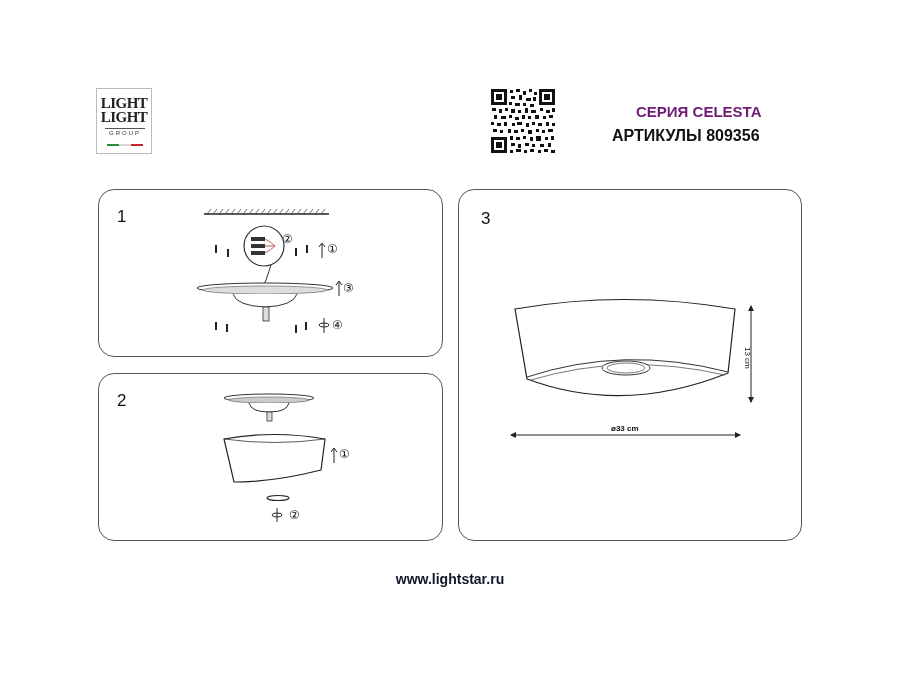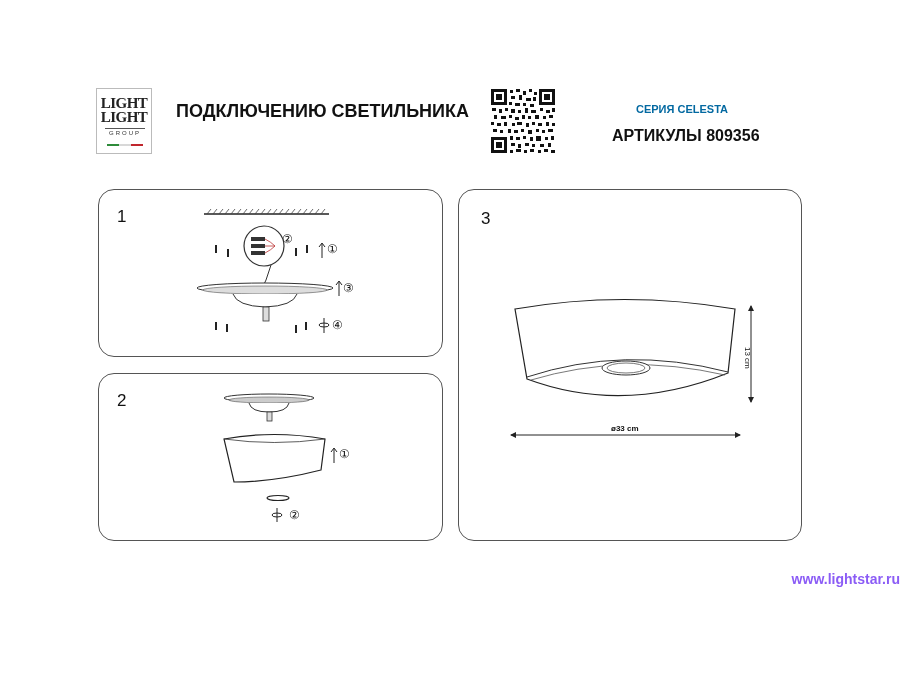--- a/index.html
+++ b/index.html
@@ -7,46 +7,45 @@
   .abs{position:absolute;}
   .logo{left:96px;top:88px;width:56px;height:66px;border:1px solid #bbb;box-sizing:border-box;background:#fff;}
   .logo .l1,.logo .l2{position:absolute;left:0;width:100%;text-align:center;font-family:"Liberation Serif",serif;font-weight:bold;font-size:15px;line-height:14px;letter-spacing:-0.5px;color:#222;}
   .logo .l1{top:7px;}
   .logo .l2{top:21px;}
   .logo .l3{position:absolute;left:0;top:39px;width:100%;text-align:center;font-size:6px;letter-spacing:2px;color:#333;border-top:1px solid #555;padding-top:1px;width:40px;left:8px;}
   .logo .flag{position:absolute;left:10px;top:55px;width:36px;height:2px;display:flex;}
   .logo .flag span{flex:1;}
   .title{left:176px;top:99px;font-weight:bold;font-size:18px;line-height:24px;color:#111;white-space:nowrap;}
   .qr{left:490px;top:88px;width:66px;height:66px;}
-  .series{left:636px;top:103px;font-weight:bold;font-size:11px;color:#0369a1;white-space:nowrap;}
+  .series{left:636px;top:103px;font-weight:bold;font-size:15px;color:#701a75;white-space:nowrap;}
   .article{left:612px;top:127px;font-weight:bold;font-size:16px;color:#111;white-space:nowrap;}
   .panel{border:1.5px solid #555;border-radius:16px;box-sizing:border-box;background:#fff;}
   .p1{left:98px;top:189px;width:345px;height:168px;}
   .p2{left:98px;top:373px;width:345px;height:168px;}
   .p3{left:458px;top:189px;width:344px;height:352px;}
   .pnum{position:absolute;font-size:17px;color:#111;}
-  .website{left:0;width:900px;top:571px;text-align:right;font-weight:bold;font-size:14px;color:#8b5cf6;}
+  .website{left:0;width:900px;top:571px;text-align:center;font-weight:bold;font-size:14px;color:#0f172a;}
   svg{position:absolute;left:0;top:0;overflow:visible;}
 </style>
 </head>
 <body>
 
 <div class="abs logo">
   <div class="l1">LIGHT</div>
   <div class="l2">LIGHT</div>
   <div class="l3">GROUP</div>
   <div class="flag">
     <span style="background:#2e8b3a"></span>
       <span style="background:#d8d8d8"></span>
       <span style="background:#c0262d"></span>
   </div>
 </div>
 
 <div class="abs title">
-  <div>ПОДКЛЮЧЕНИЮ СВЕТИЛЬНИКА</div>
 </div>
 
 <div class="abs qr">
   <svg width="66" height="66" viewBox="0 0 66 66">
     <rect x="0" y="0" width="66" height="66" fill="#fff"></rect>
     <g fill="#111">
       <rect x="1" y="1" width="16" height="16"></rect>
         <rect x="4" y="4" width="10" height="10" fill="#fff"></rect>
         <rect x="6" y="6" width="6" height="6"></rect>
       <rect x="49" y="1" width="16" height="16"></rect>

